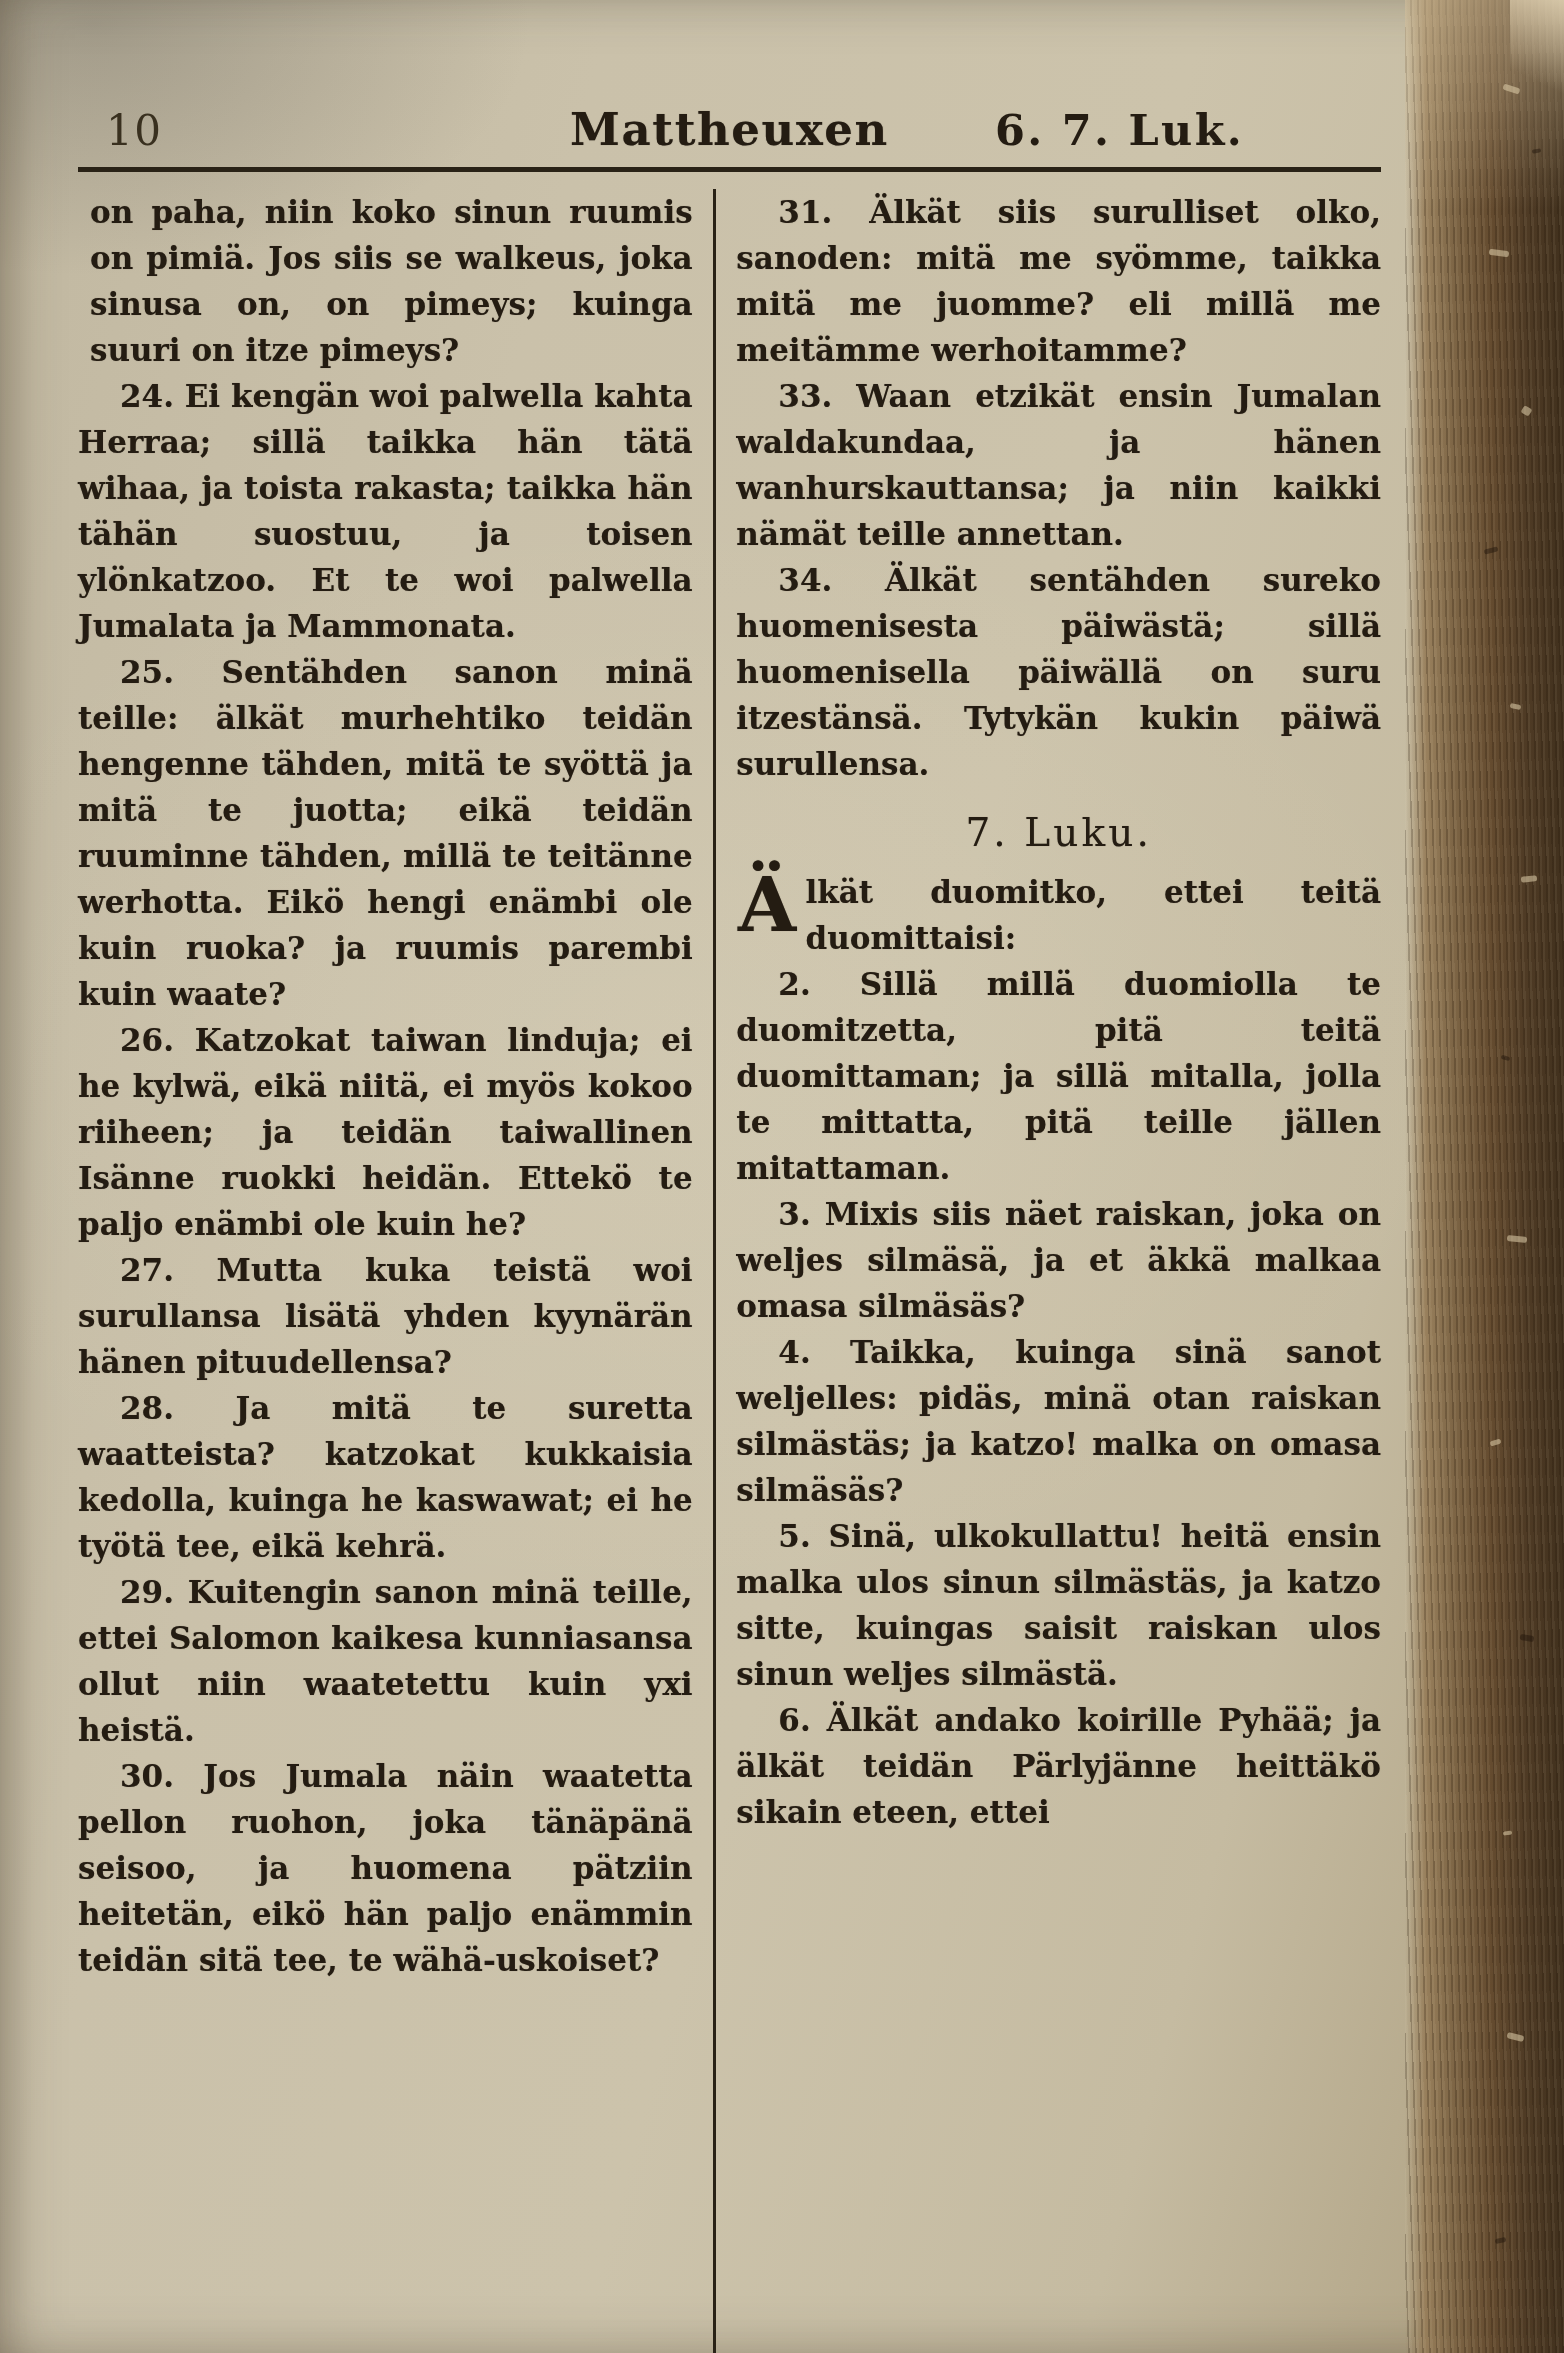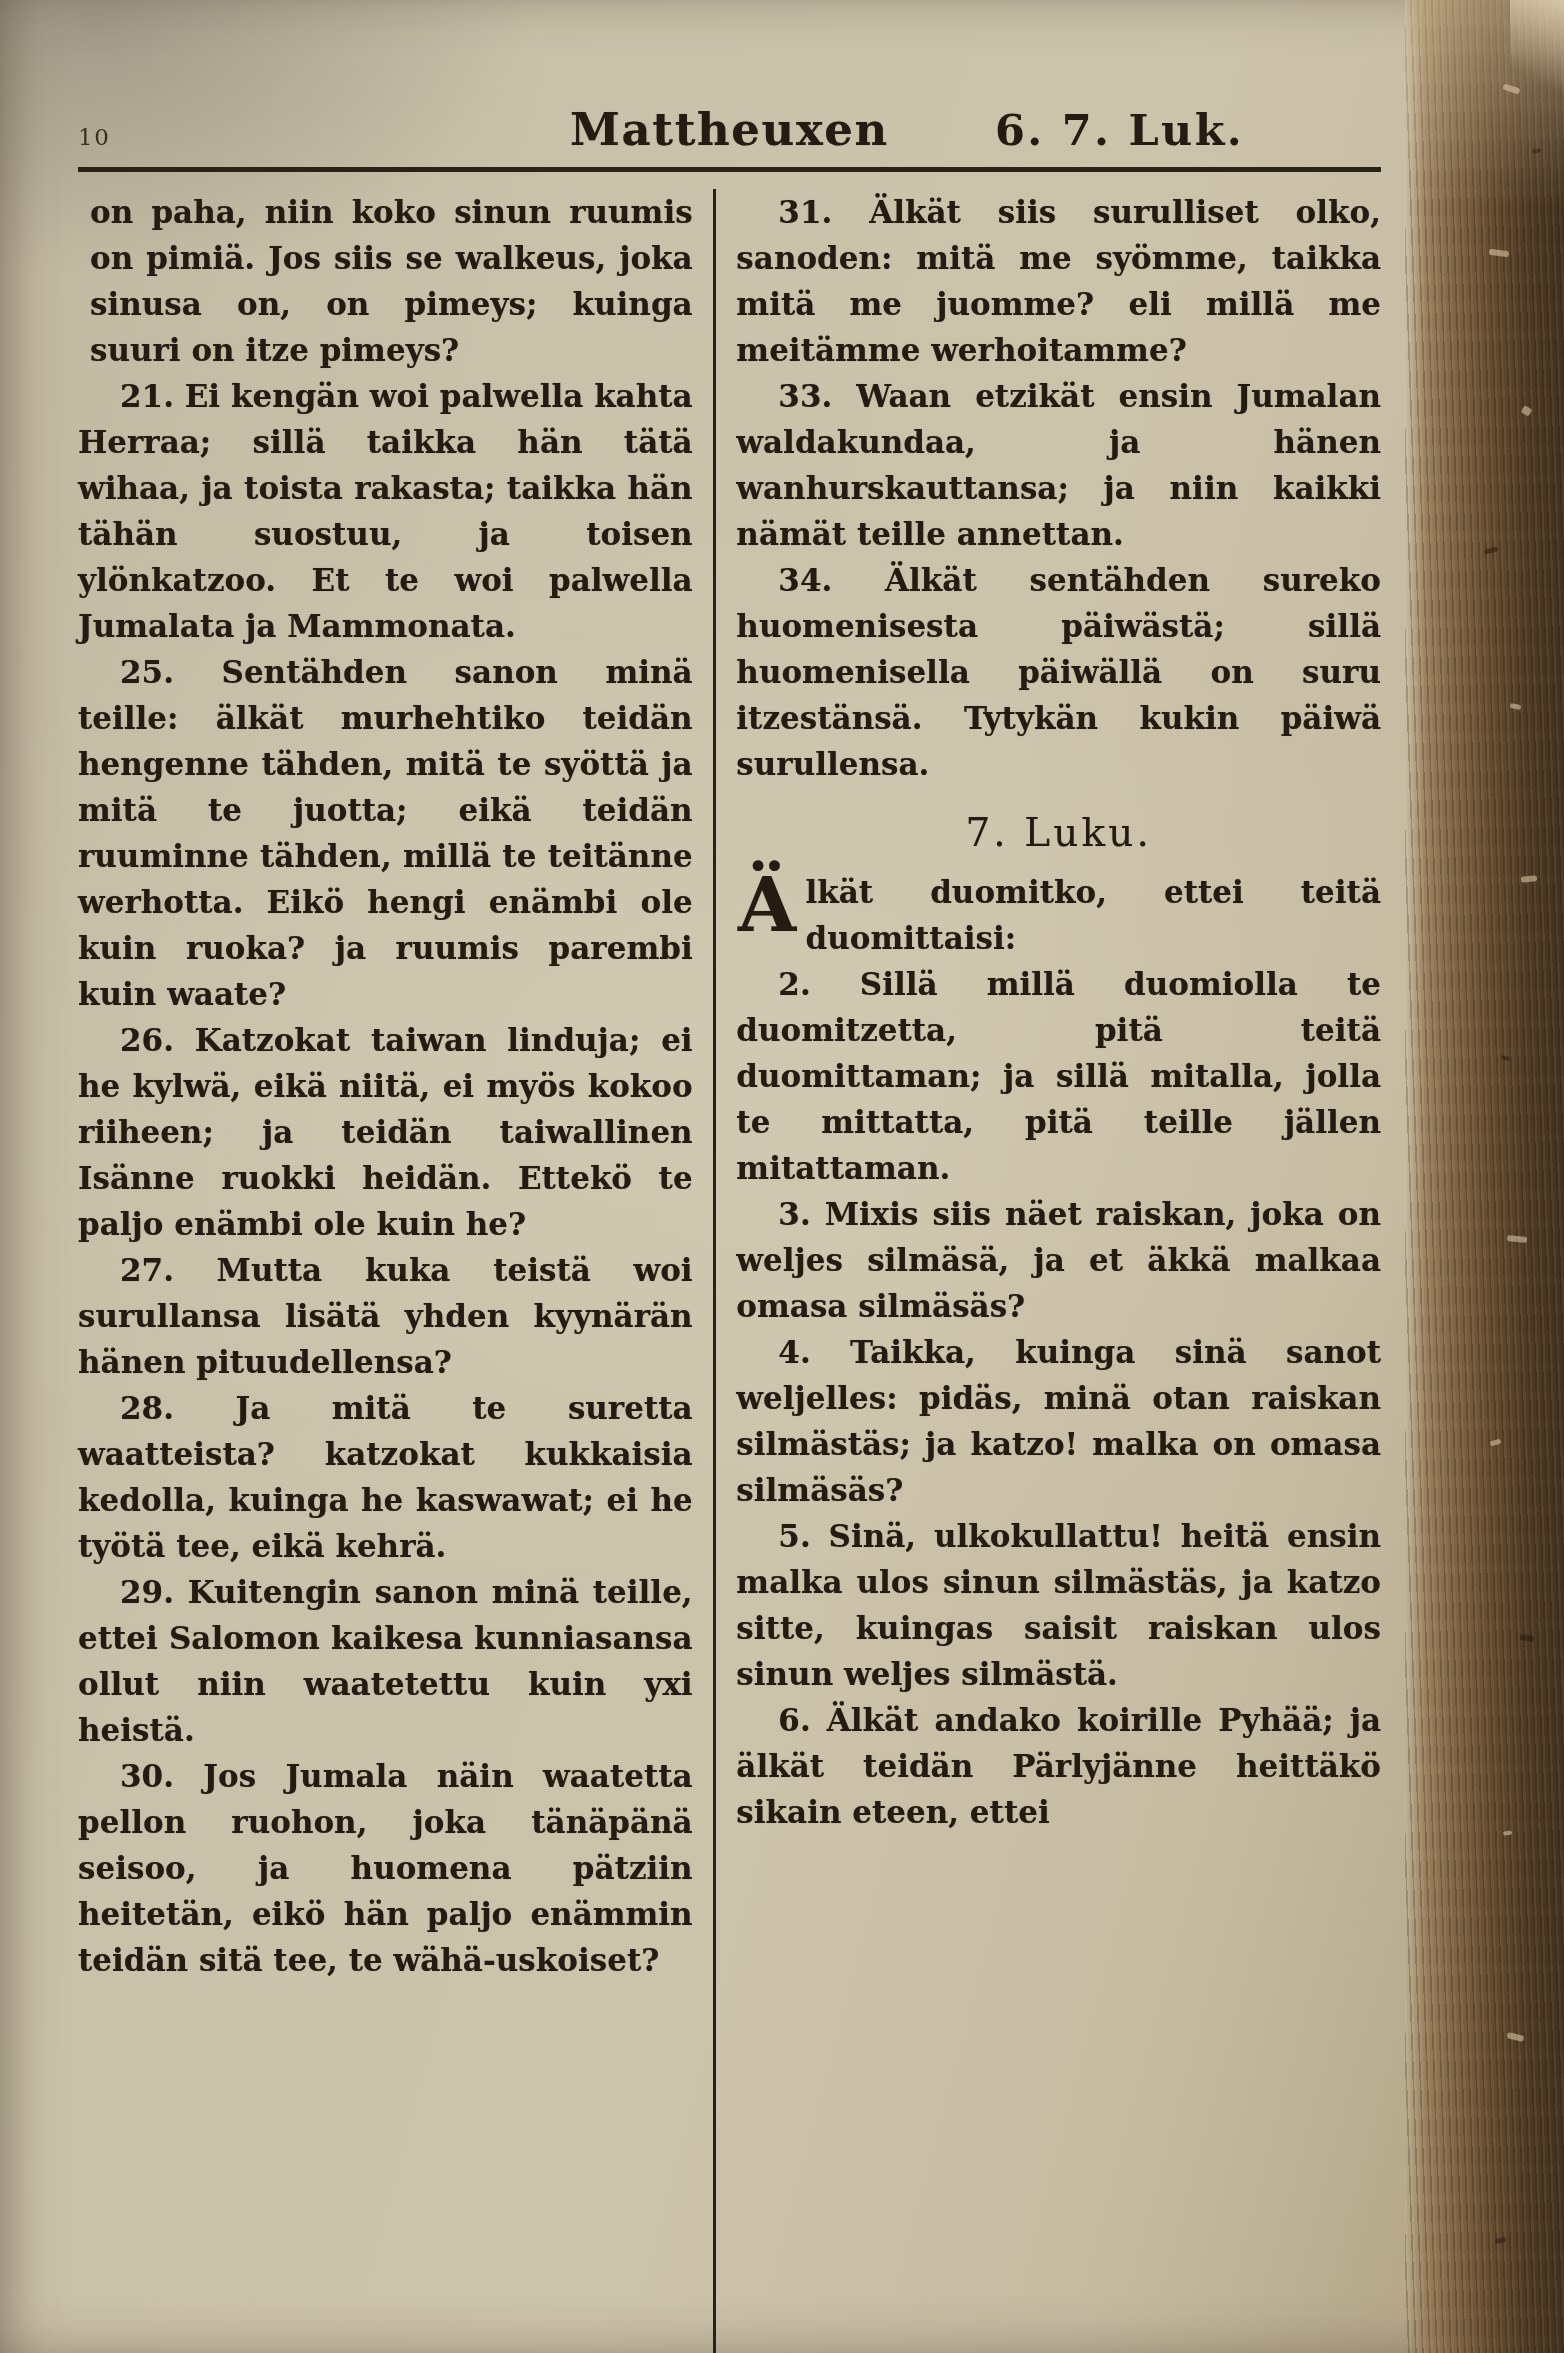--- a/index.html
+++ b/index.html
@@ -32,24 +32,25 @@
   }
 
   
   .page-header {
     display: grid;
     grid-template-columns: 1fr auto 1fr;
     align-items: baseline;
     width: 1303px;
   }
   .page-number {
-    font-size: 23px;
+    font-size: 42px;
     font-weight: 400;
     color: #39301f;
     letter-spacing: 1.6px;
+    margin-left: 28px;
   }
   .book-title {
     font-size: 45px;
     font-weight: 700;
     letter-spacing: 1.6px;
     text-shadow: 0 0 0.8px rgba(35,27,17,0.5);
   }
   .ph-right { text-align: right; padding-right: 137px; }
   .chapter-ref {
     font-size: 43px;
@@ -161,21 +162,21 @@
         <span class="chapter-ref">6. 7. Luk.</span>
       </div>
     </div>
 
     <div class="header-rule"></div>
 
     <div class="columns">
 
       <div class="col col-left">
         <p class="cont">on paha, niin koko sinun ruumis on pimiä. Jos siis se walkeus, joka sinusa on, on pimeys; kuinga suuri on itze pimeys?</p>
-        <p class="verse">21. Ei kengän woi palwella kahta Herraa; sillä taikka hän tätä wihaa, ja toista rakasta; taikka hän tähän suostuu, ja toisen ylönkatzoo. Et te woi palwella Jumalata ja Mammonata.</p>
+        <p class="verse">24. Ei kengän woi palwella kahta Herraa; sillä taikka hän tätä wihaa, ja toista rakasta; taikka hän tähän suostuu, ja toisen ylönkatzoo. Et te woi palwella Jumalata ja Mammonata.</p>
         <p class="verse">25. Sentähden sanon minä teille: älkät murhehtiko teidän hengenne tähden, mitä te syöttä ja mitä te juotta; eikä teidän ruuminne tähden, millä te teitänne werhotta. Eikö hengi enämbi ole kuin ruoka? ja ruumis parembi kuin waate?</p>
         <p class="verse">26. Katzokat taiwan linduja; ei he kylwä, eikä niitä, ei myös kokoo riiheen; ja teidän taiwallinen Isänne ruokki heidän. Ettekö te paljo enämbi ole kuin he?</p>
         <p class="verse">27. Mutta kuka teistä woi surullansa lisätä yhden kyynärän hänen pituudellensa?</p>
         <p class="verse">28. Ja mitä te suretta waatteista? katzokat kukkaisia kedolla, kuinga he kaswawat; ei he työtä tee, eikä kehrä.</p>
         <p class="verse">29. Kuitengin sanon minä teille, ettei Salomon kaikesa kunniasansa ollut niin waatetettu kuin yxi heistä.</p>
         <p class="verse">30. Jos Jumala näin waatetta pellon ruohon, joka tänäpänä seisoo, ja huomena pätziin heitetän, eikö hän paljo enämmin teidän sitä tee, te wähä-uskoiset?</p>
       </div>
 
       <div class="col-divider"></div>
 

